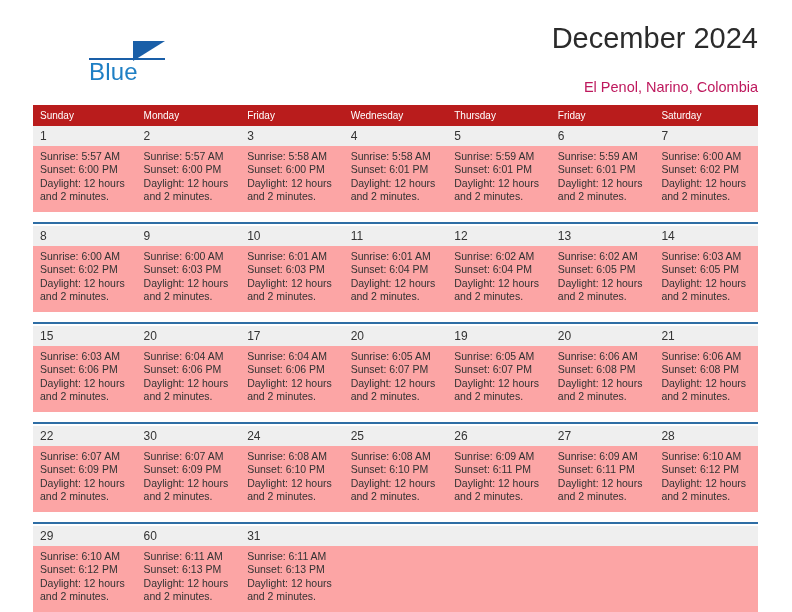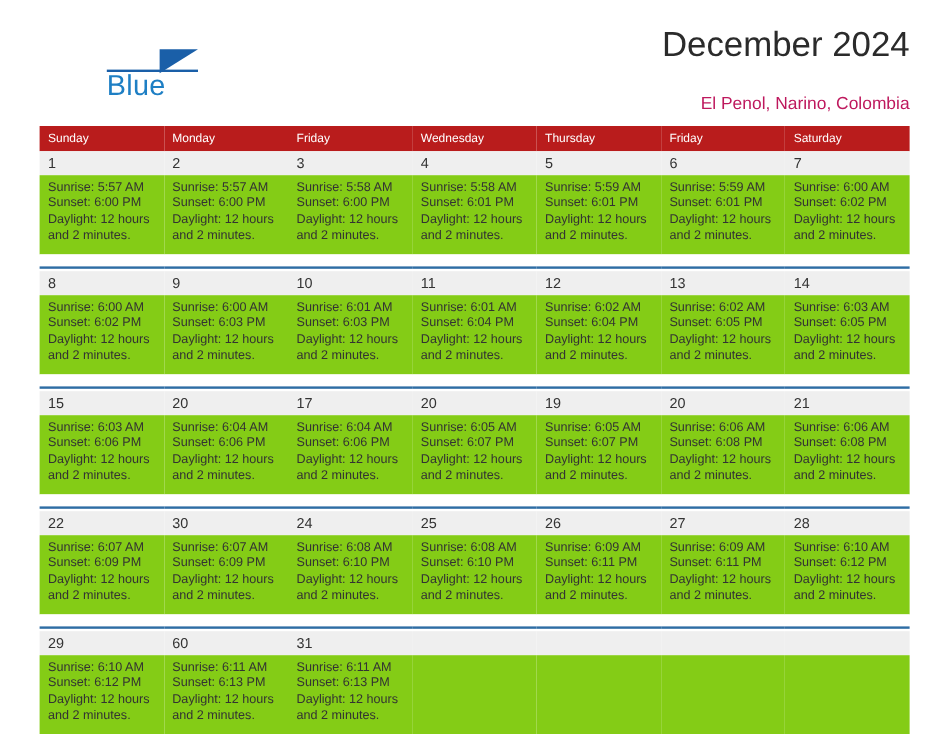--- a/index.html
+++ b/index.html
@@ -136,21 +136,21 @@
     background: #efefef;
     font-size: 12px;
     color: #333333;
     padding: 4px 0 4px 7px;
     height: 11px;
     line-height: 12px;
   }
   .daynum-row td.empty { background: #efefef; }
 
   .detail-row td {
-    background: #84cc16;
+    background: #fca5a5;
     font-size: 10.5px;
     color: #333333;
     line-height: 13.4px;
     padding: 4px 6px 4px 7px;
     height: 58px;
   }
   .detail-row td .line { display: block; white-space: nowrap; }
 </style>
 </head>
 <body>

